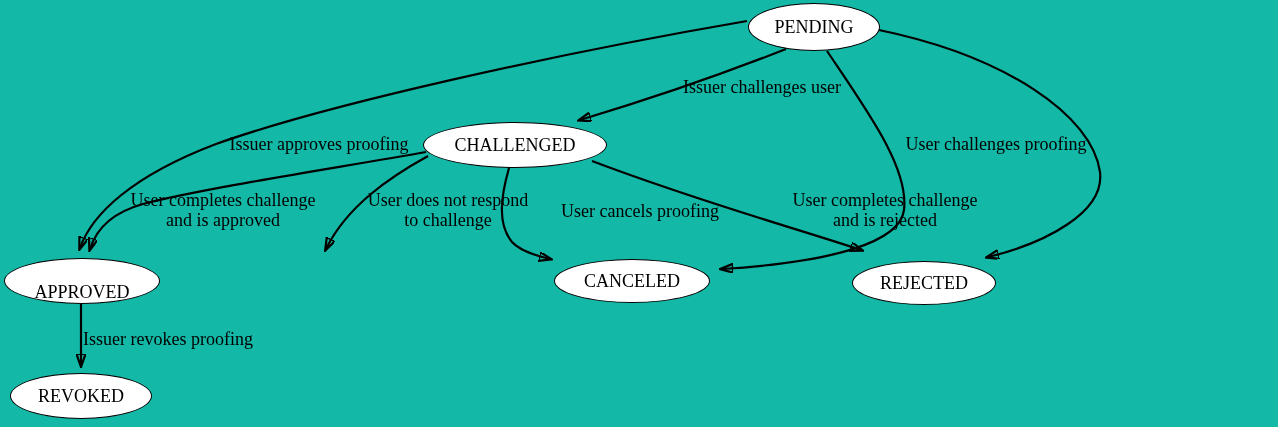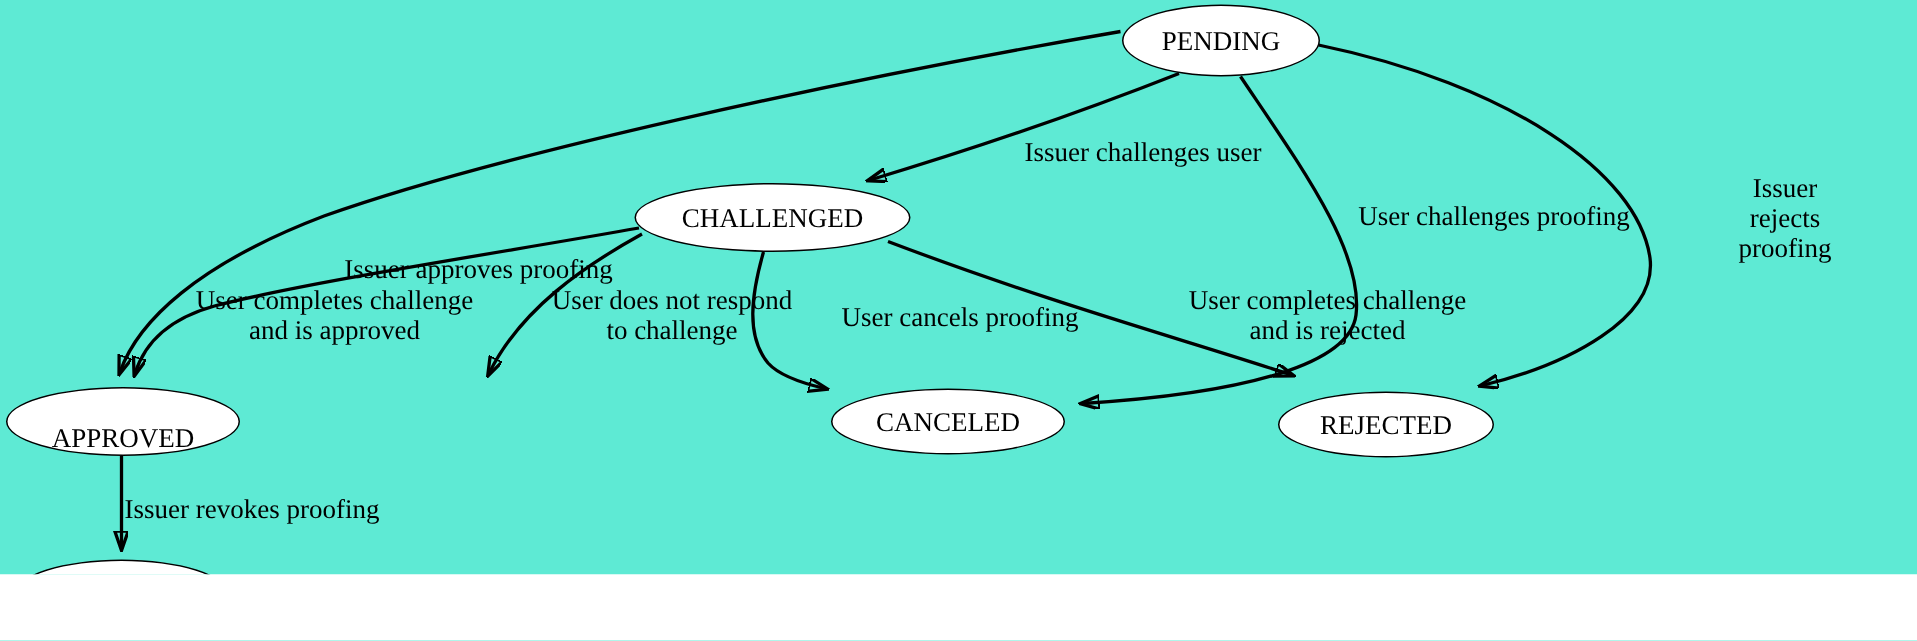--- a/index.html
+++ b/index.html
@@ -4,22 +4,22 @@
 <style>
   html, body {
     margin: 0;
     padding: 0;
     background: #ffffff;
     font-family: "Liberation Serif", "DejaVu Serif", serif;
   }
   #canvas {
     position: relative;
     width: 1278px;
-    height: 383px;
-    background: #5eead4;
+    height: 427px;
+    background: #14b8a6;
     overflow: hidden;
   }
   #edges {
     position: absolute;
     left: 0; top: 0;
     width: 1278px;
     height: 427px;
   }
   #edges path {
     fill: none;
@@ -85,24 +85,23 @@
   <div class="node" style="left:554px; top:259px; width:156px; height:44px;">
     <span>CANCELED</span>
   </div>
   <div class="node" style="left:852px; top:261px; width:144px; height:44px;">
     <span>REJECTED</span>
   </div>
   <div class="node" style="left:10px;  top:373px; width:142px; height:46px;">
     <span>REVOKED</span>
   </div>
 
-  <div class="edge-label" style="left:762px;  top:87px;margin-top:14px;">Issuer challenges user</div>
-  <div class="edge-label" style="left:319px;  top:144px;margin-top:35px;">Issuer approves proofing</div>
+  <div class="edge-label" style="left:762px;  top:87px;">Issuer challenges user</div>
+  <div class="edge-label" style="left:319px;  top:144px;">Issuer approves proofing</div>
   <div class="edge-label" style="left:996px;  top:144px;">User challenges proofing</div>
-  <div class="edge-label" style="left:1190px; top:145px;">Issuer rejects proofing</div>
   <div class="edge-label" style="left:223px;  top:210px;">User completes challenge
 and is approved</div>
   <div class="edge-label" style="left:420px;  top:210px;margin-left:28px;">User does not respond
 to challenge</div>
   <div class="edge-label" style="left:596px;  top:211px;margin-left:44px;">User cancels proofing</div>
   <div class="edge-label" style="left:885px;  top:210px;">User completes challenge
 and is rejected</div>
   <div class="edge-label" style="left:168px;  top:339px;">Issuer revokes proofing</div>
 
 </div>

